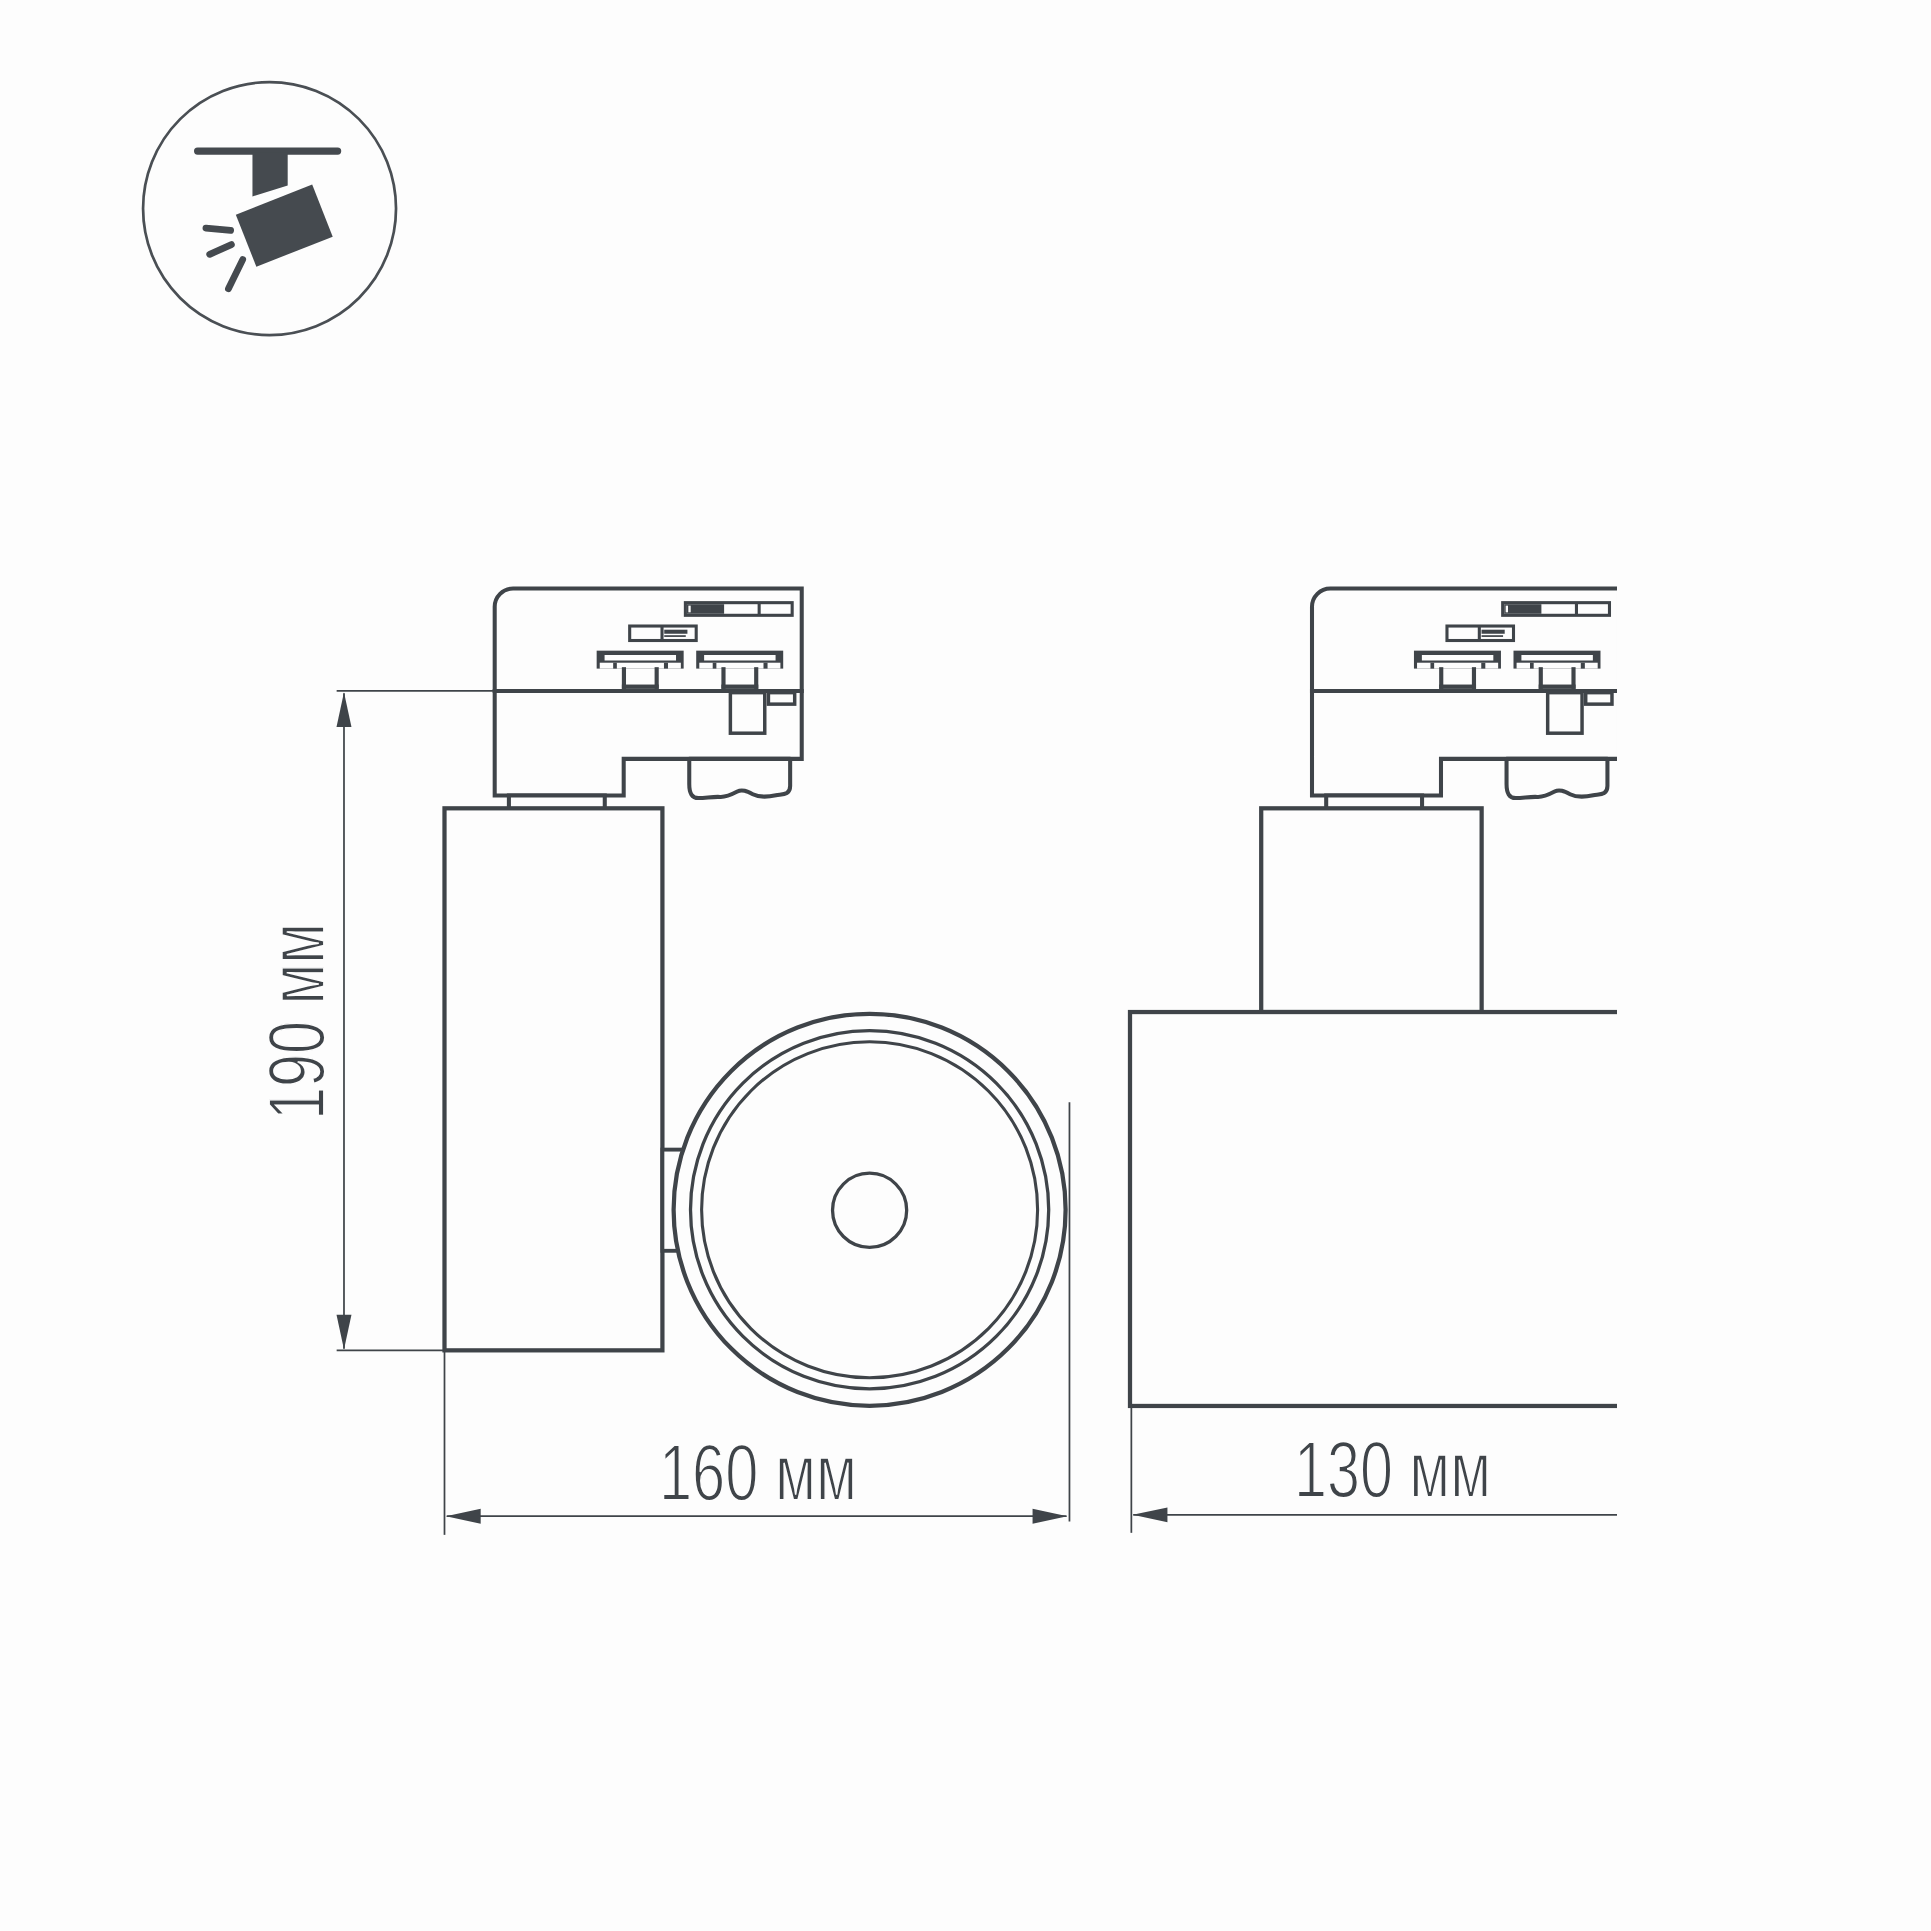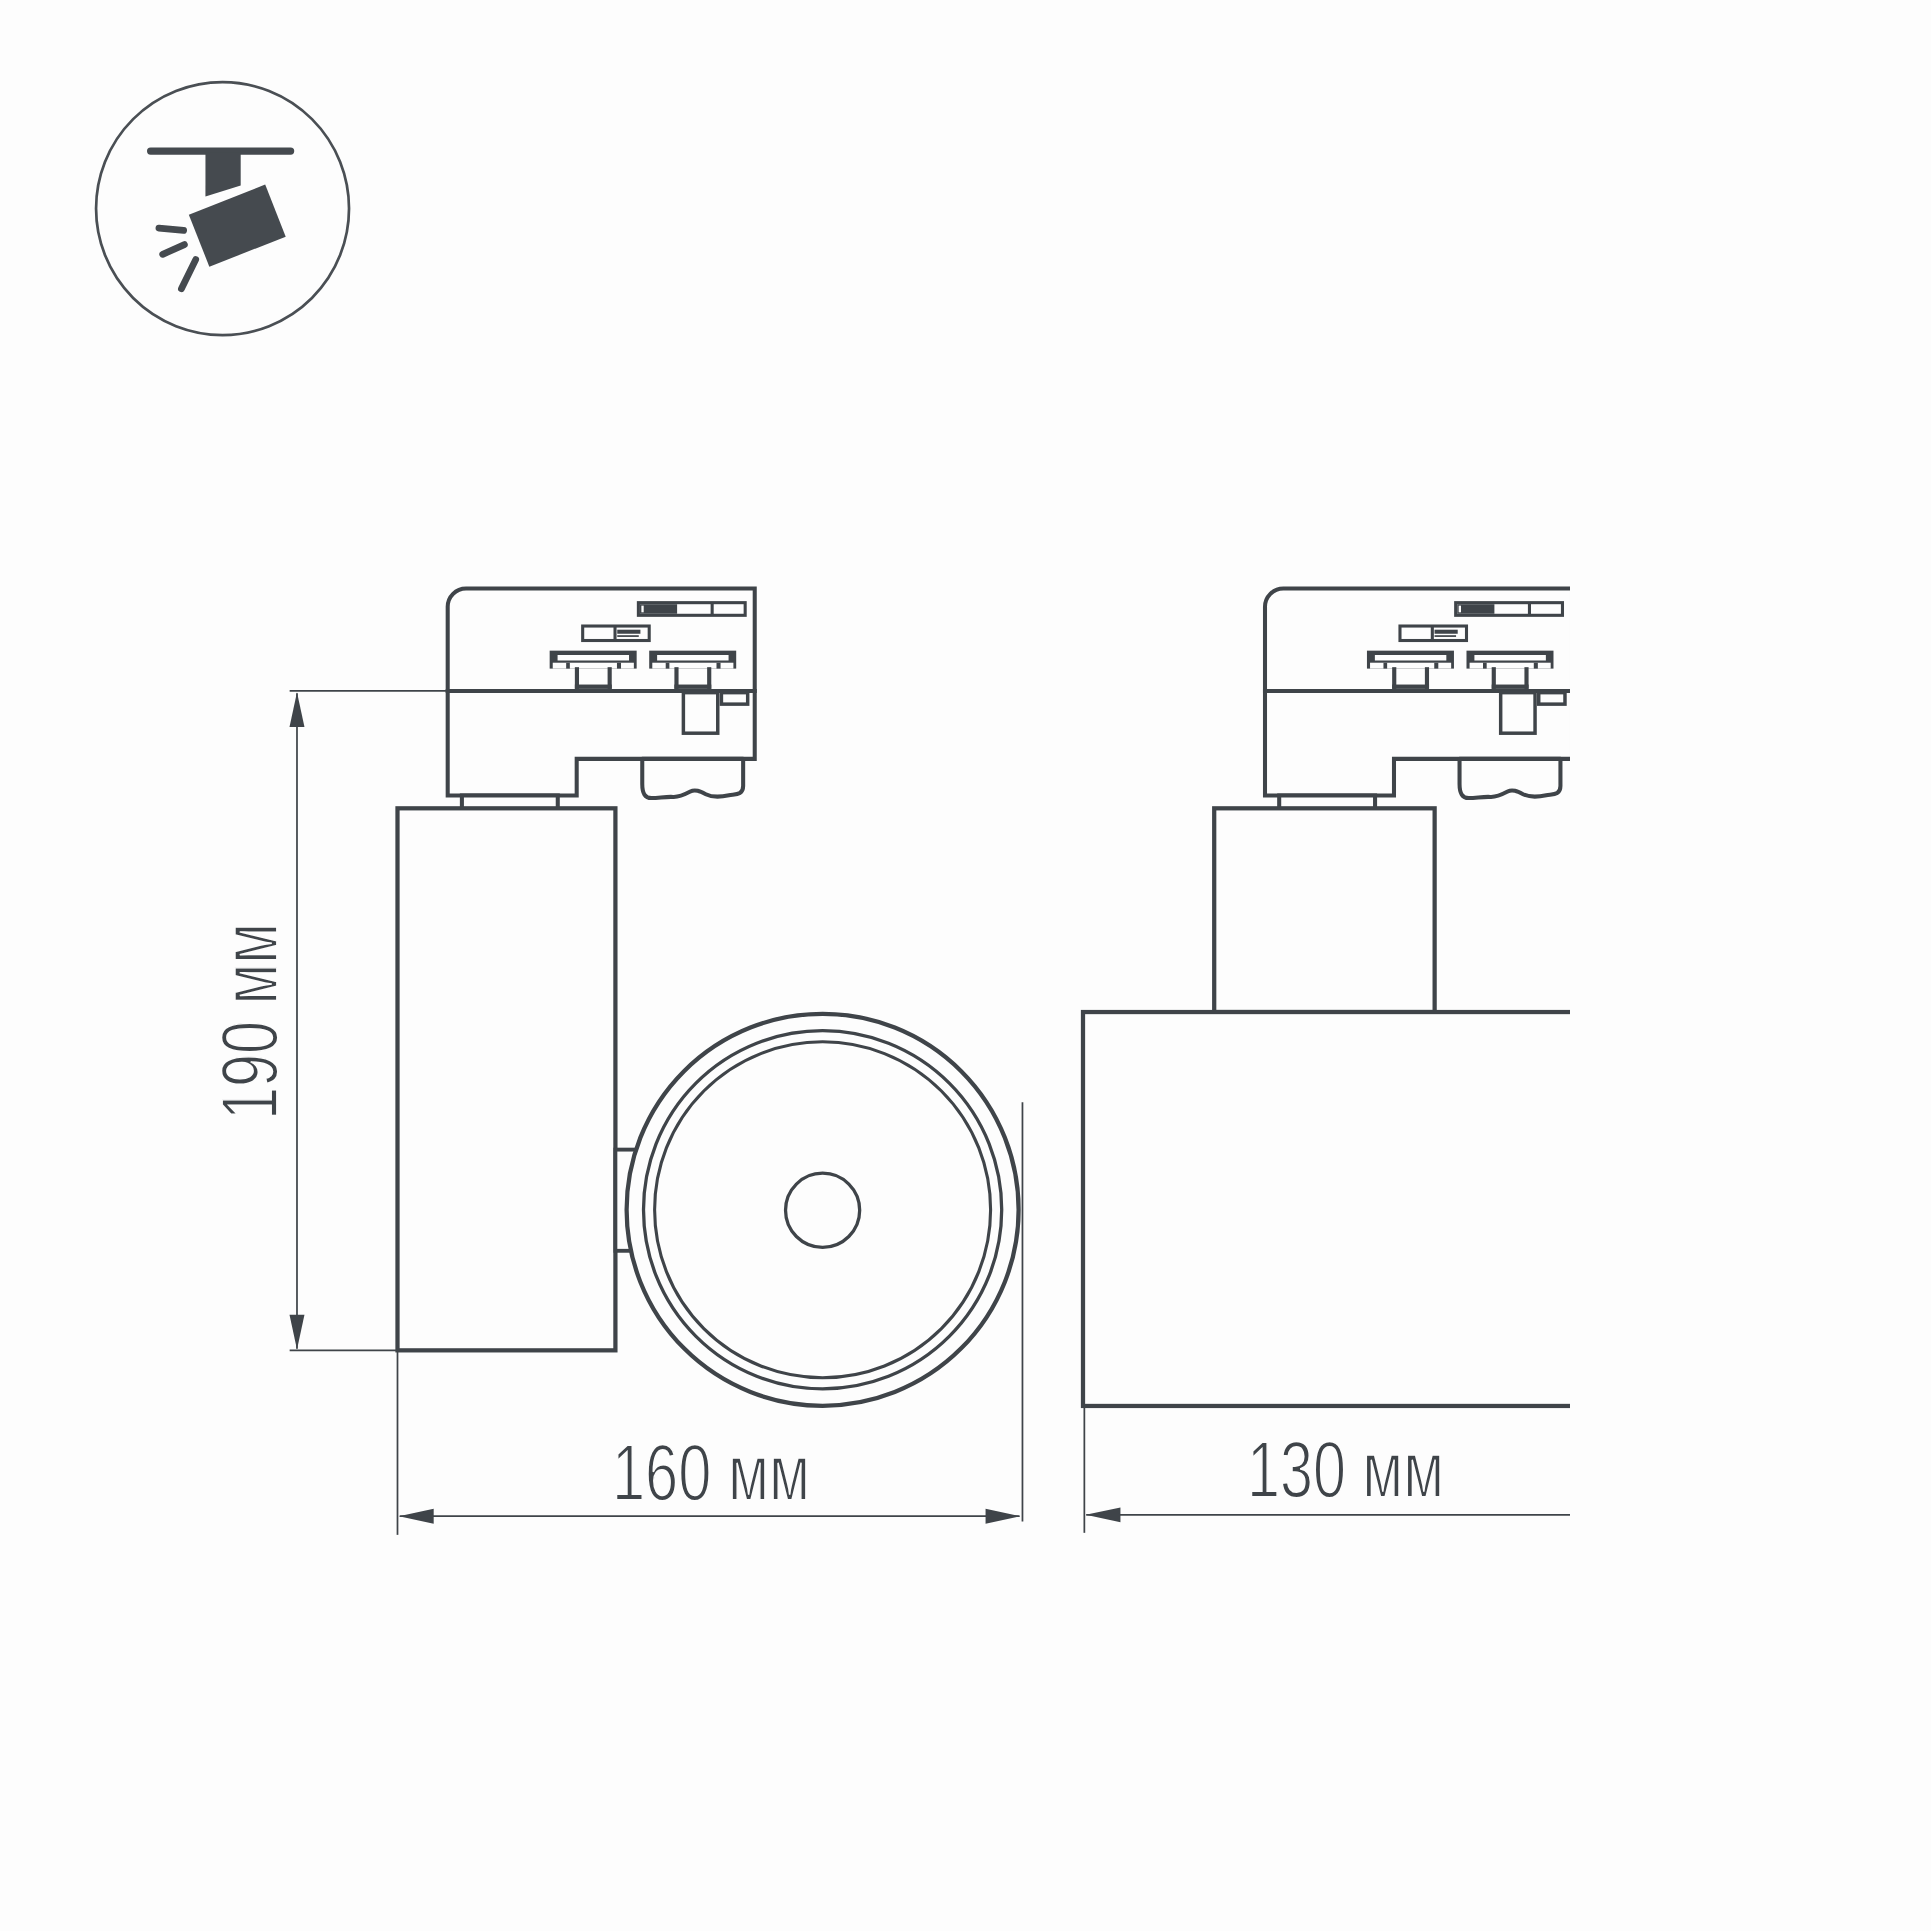--- a/index.html
+++ b/index.html
@@ -1,16 +1,16 @@
 <!DOCTYPE html>
 <html><head>
 <meta charset="utf-8">
 <style>
   html,body{margin:0;padding:0;background:#fdfdfd;}
-  #page{position:relative;width:1570px;height:1931px;background:#fdfdfd;overflow:hidden;font-family:"Liberation Sans",sans-serif;}
+  #page{position:relative;width:1570px;height:1931px;background:#fdfdfd;overflow:hidden;font-family:"Liberation Sans",sans-serif;margin-left:47px;}
   svg{position:absolute;left:0;top:0;display:block;}
   text.lbl{fill:#3f4449;stroke:#fdfdfd;stroke-width:1.9px;font-family:"Liberation Sans",sans-serif;font-size:82px;}
 </style>
 </head>
 <body>
 <div id="page">
 <svg width="1931" height="1931" viewBox="0 0 2000 2000">
   <g fill="none" stroke="#3f4449" stroke-width="4.2">
 
   <circle cx="230.5" cy="216" r="131" fill="none" stroke="#4a4f54" stroke-width="2.8"></circle>

